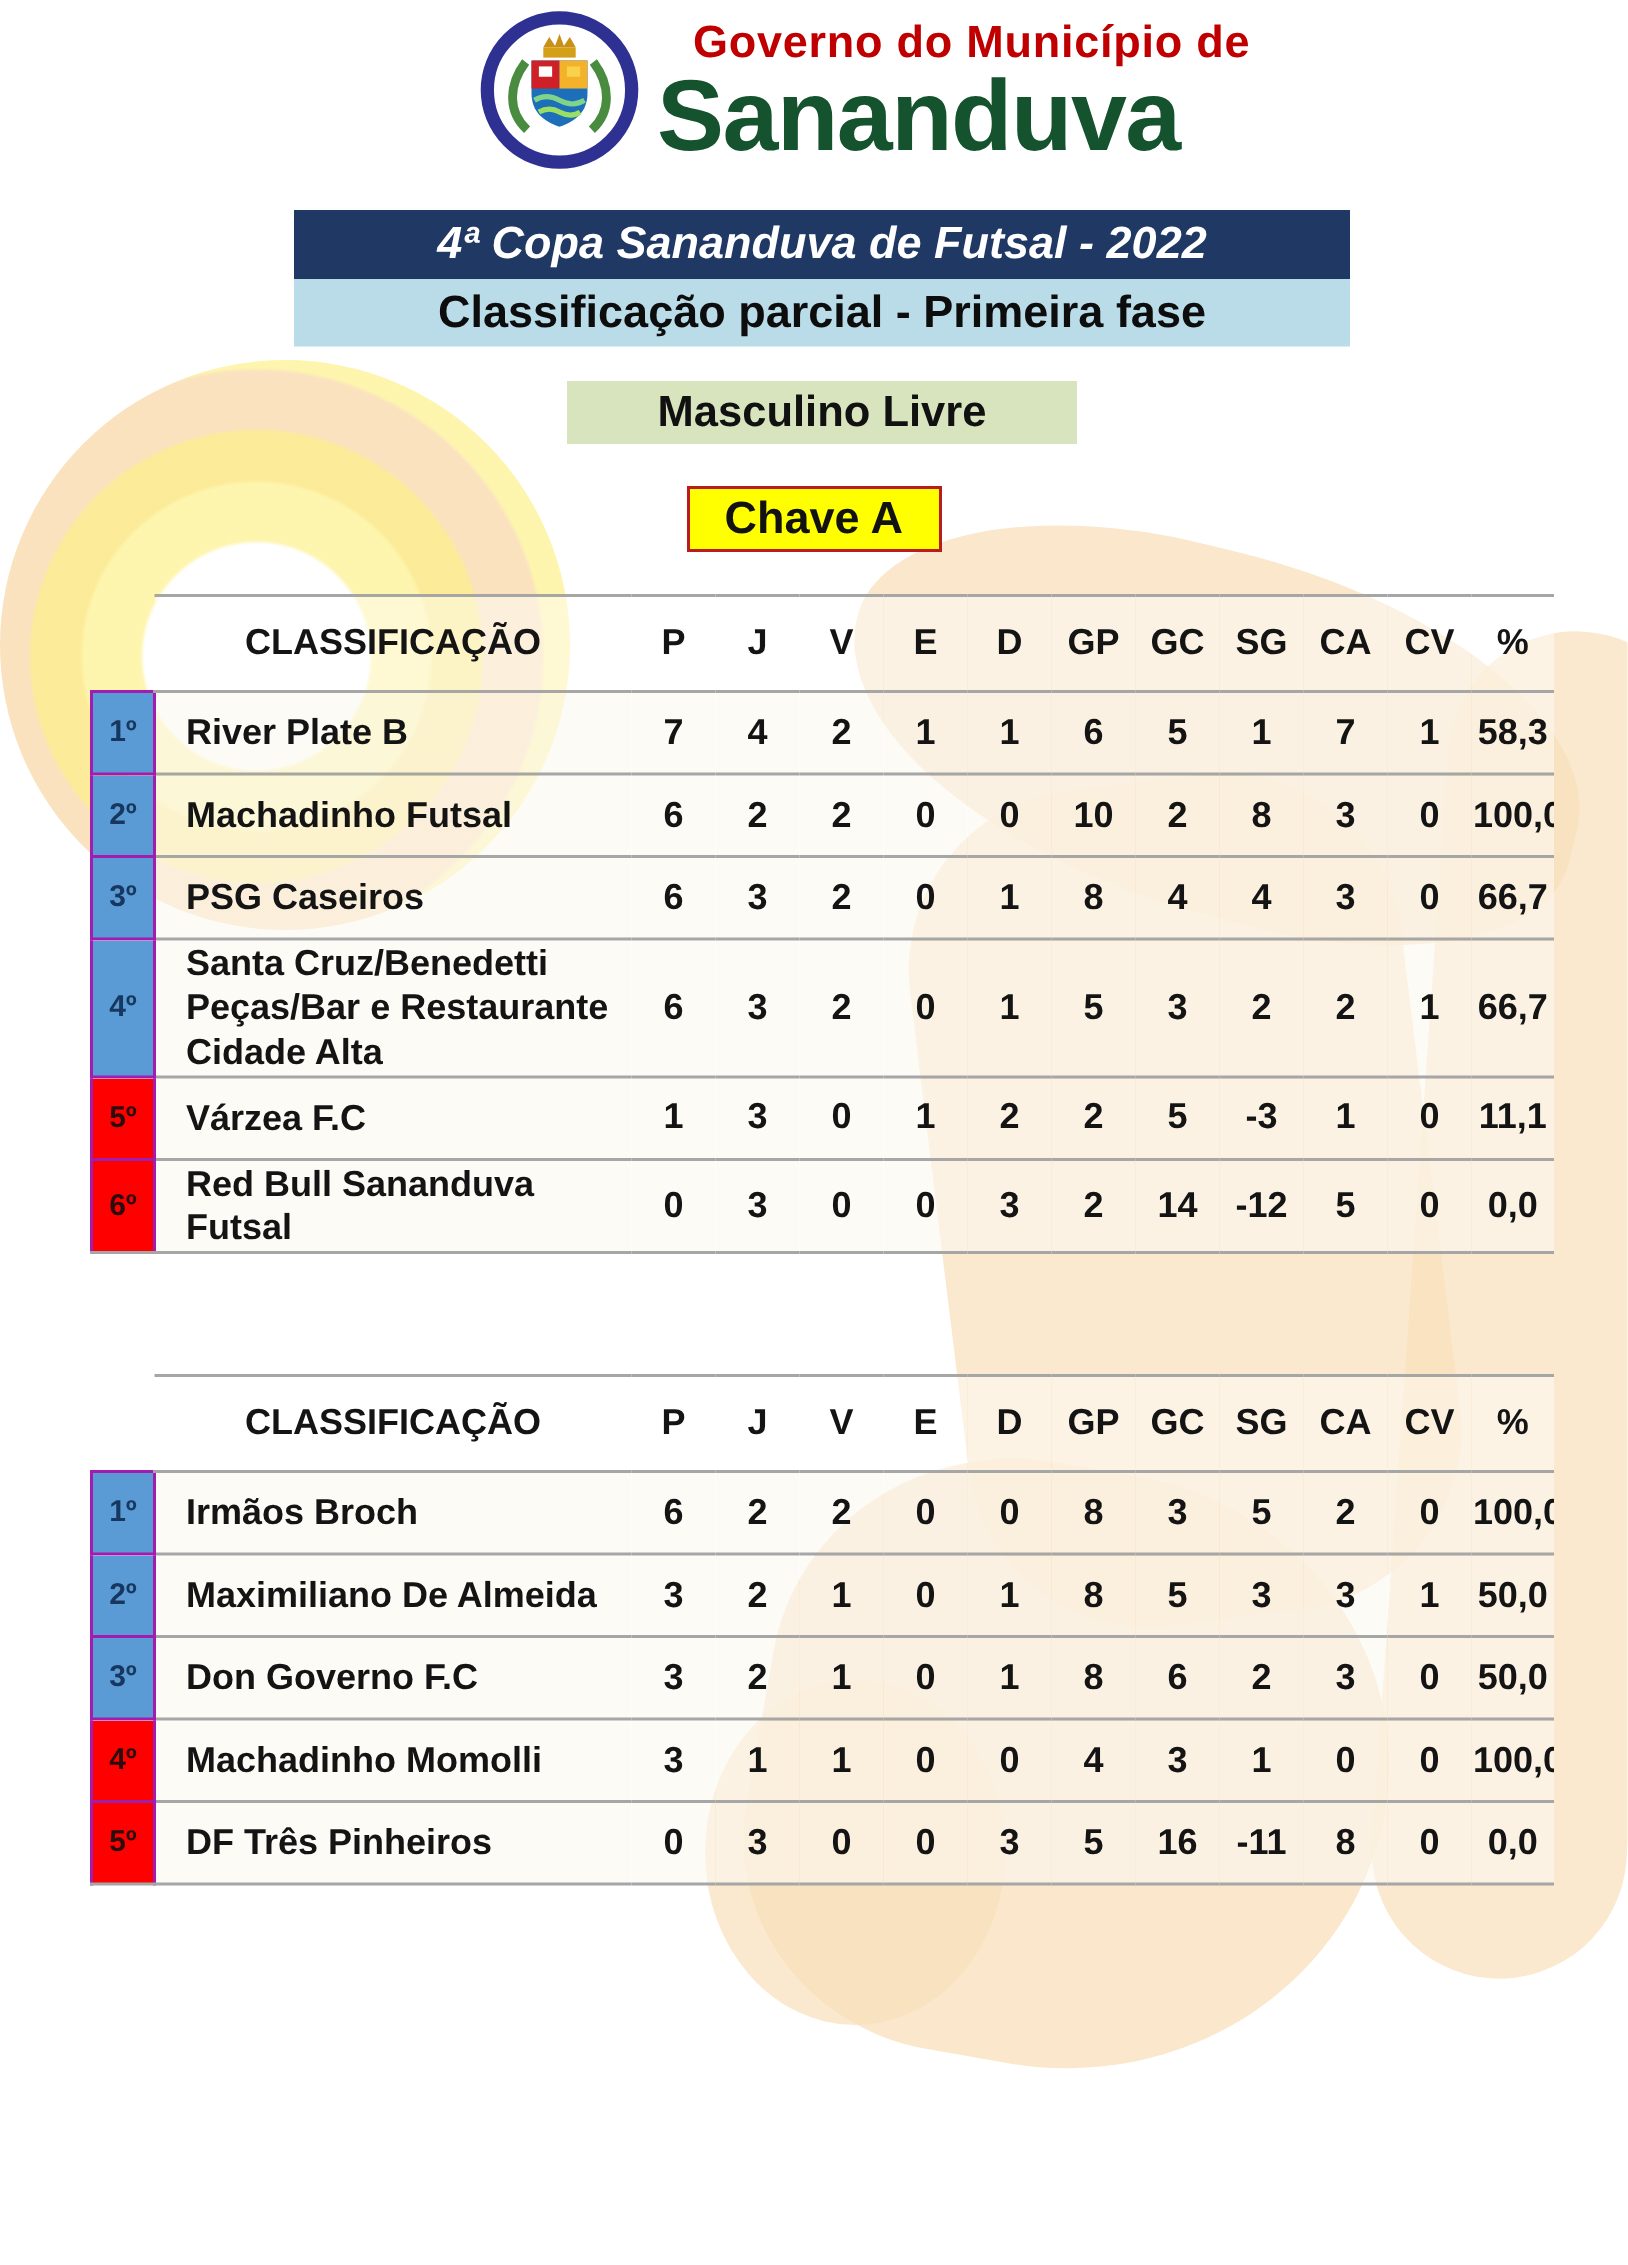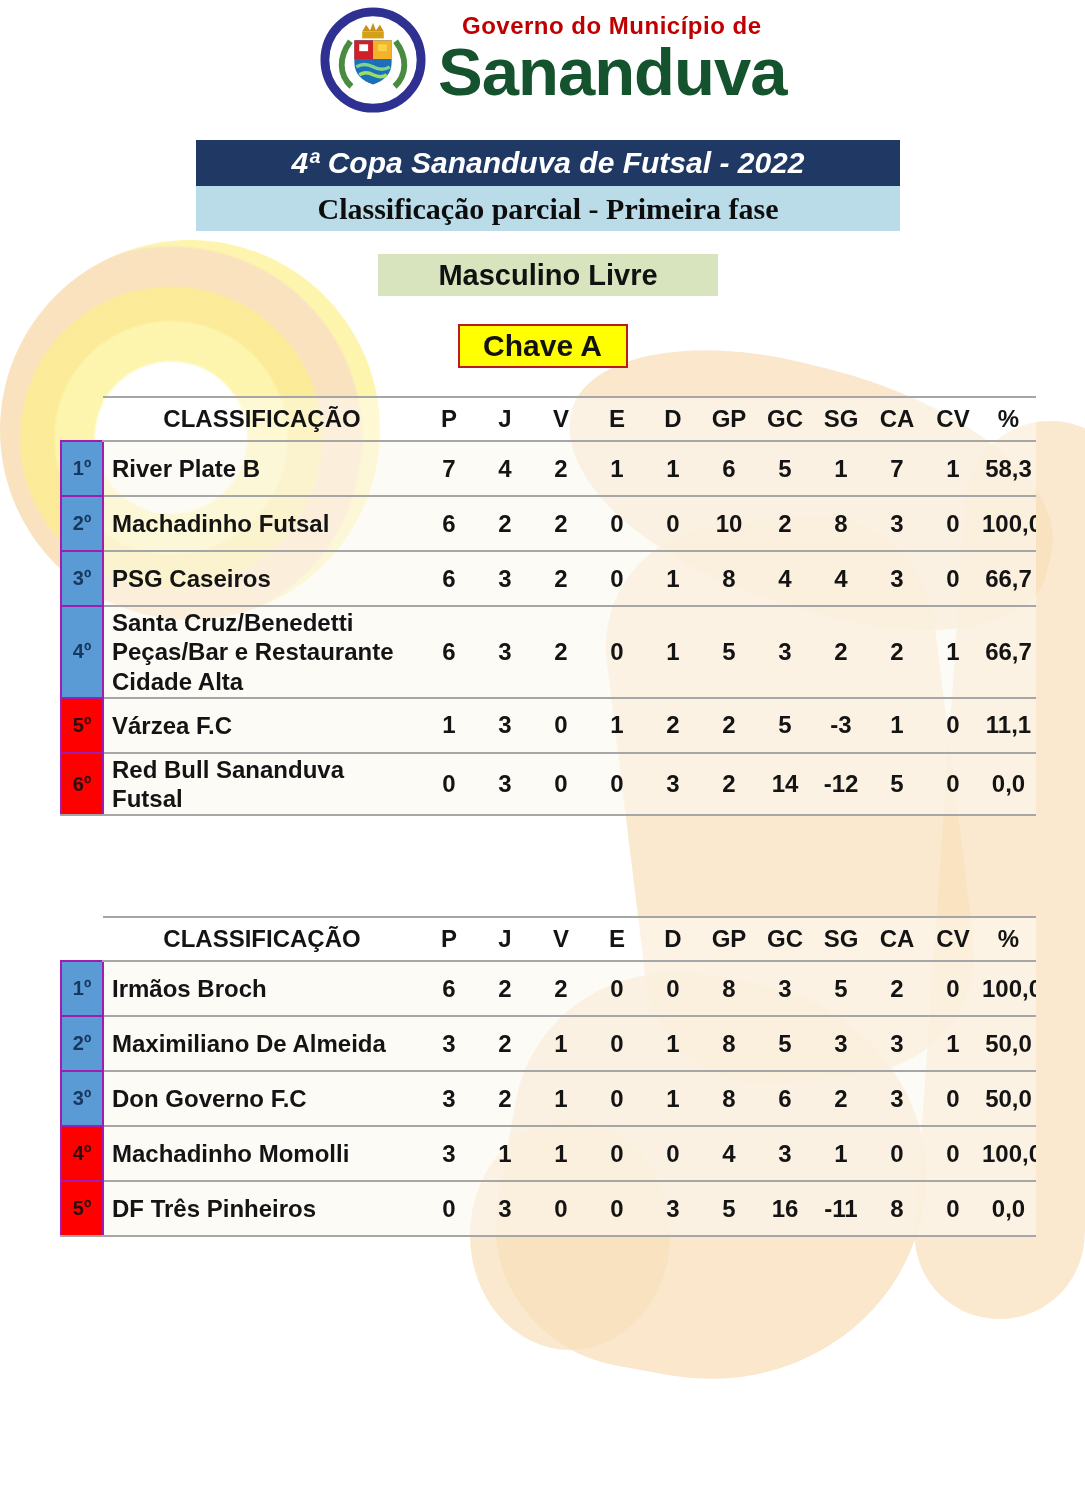--- a/index.html
+++ b/index.html
@@ -35,38 +35,38 @@
       #f8dfbb 79% 100%);
     opacity:.85;
   }
   .wm-cut{left:760px;top:780px;width:260px;height:240px;border-radius:50%;background:#ffffff;opacity:1;}
 
   
   .brand{position:absolute;left:318px;top:6px;display:flex;align-items:flex-start;z-index:2;}
   .brand-logo{width:110px;height:108px;flex:0 0 auto;}
   .brand-text{margin-left:10px;padding-top:8px;line-height:1;}
   .brand-gov{
-    color:#c00000;font-weight:bold;font-size:24px;letter-spacing:.5px;
+    color:#c00000;font-weight:bold;font-size:30px;letter-spacing:.5px;
     margin-left:24px;white-space:nowrap;
   }
   .brand-city{
     color:#14532d;font-weight:bold;font-size:67px;letter-spacing:-1px;
     margin-top:0px;white-space:nowrap;
   }
 
   
   .banner-title{
     position:absolute;left:196px;top:140px;width:704px;height:46px;z-index:2;
     background:#1f3864;color:#ffffff;font-weight:bold;font-style:italic;
     font-size:30px;line-height:46px;text-align:center;box-sizing:border-box;
   }
   .banner-sub{
     position:absolute;left:196px;top:186px;width:704px;height:45px;z-index:2;
     background:#b9dce8;color:#0d0d0d;font-weight:bold;
-    font-size:30px;line-height:45px;text-align:center;box-sizing:border-box;font-family:Liberation Serif, serif;
+    font-size:30px;line-height:45px;text-align:center;box-sizing:border-box;
   }
   .banner-cat{
     position:absolute;left:378px;top:254px;width:340px;height:42px;z-index:2;
     background:#d7e4bd;color:#111111;font-weight:bold;
     font-size:29px;line-height:42px;text-align:center;box-sizing:border-box;
   }
 
   
   .group{position:absolute;left:0;width:100%;z-index:1;}
   .group-0{top:324px;}
@@ -79,37 +79,37 @@
 
   table.standings{
     margin:28px 0 0 60px;width:975px;
     border-collapse:collapse;table-layout:fixed;
   }
   .standings th,.standings td{
     font-weight:bold;color:#141414;box-sizing:border-box;overflow:hidden;
   }
   .header-row th{
     border-top:2px solid #a6a6a6;border-bottom:2px solid #a6a6a6;
-    height:44px;font-size:24px;text-align:center;
+    height:64px;font-size:24px;text-align:center;
     background:rgba(255,255,255,.45);
   }
   .header-row .badge-spacer{border:none;background:transparent;}
   .row{height:55px;}
   .row td{
     border-top:2px solid #a6a6a6;
     background:rgba(252,249,240,.6);
   }
   tbody tr:last-child td{border-bottom:2px solid #a6a6a6;}
   td.badge{
     background:#5b9bd5;border:2px solid #a21caf;
     text-align:center;color:#17375e;font-size:20px;
   }
   td.badge.red{background:#fe0000;color:#2a0e0e;}
   td.team{
-    text-align:left;padding-left:8px;font-size:24px;line-height:1.22;
+    text-align:left;padding-left:20px;font-size:24px;line-height:1.22;
   }
   td.num{text-align:center;font-size:24px;}
 </style>
 </head>
 <body>
 
 <div class="page">
 
   <div class="watermark">
     <div class="wm wm-top"></div>

